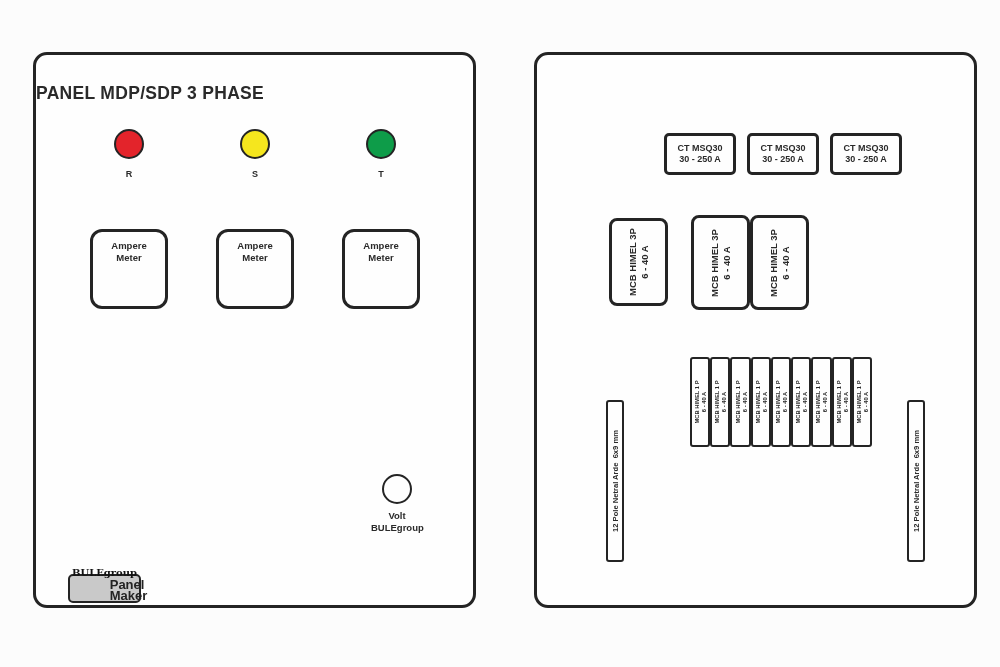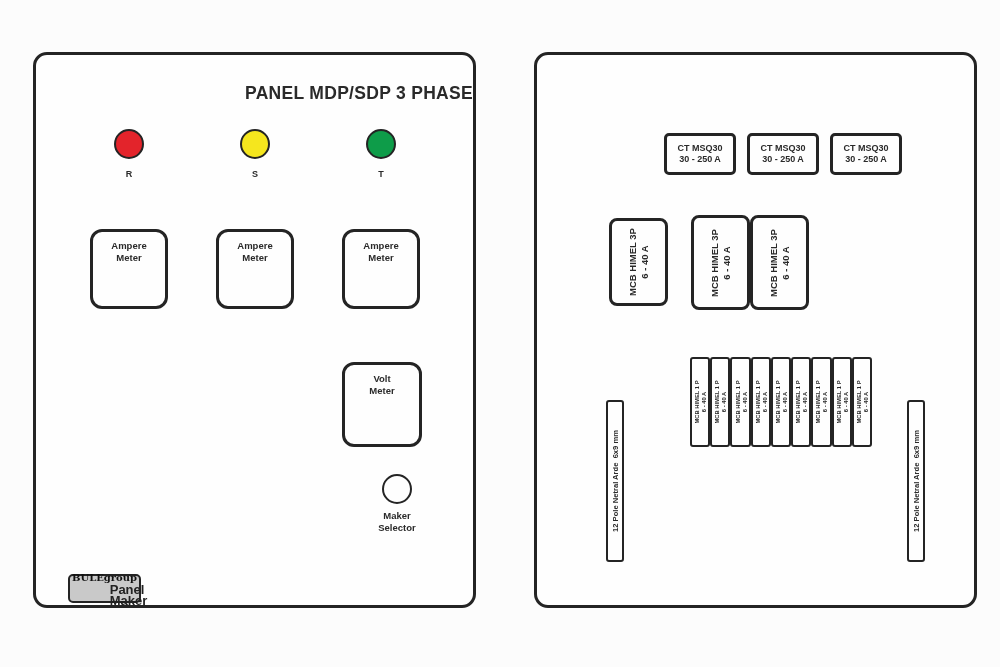--- a/index.html
+++ b/index.html
@@ -13,21 +13,21 @@
     position:absolute;top:52px;width:443px;height:556px;
     background:#fefefe;border:3px solid #242424;border-radius:14px;
     box-sizing:border-box;
   }
   .panel.left{left:33px;}
   .panel.right{left:534px;}
 
   
   .panel-title{
     position:absolute;top:28px;left:0;width:100%;margin:0;
-    text-align:right;font-size:17.5px;font-weight:bold;color:#2a2a2a;
+    text-align:left;font-size:17.5px;font-weight:bold;color:#2a2a2a;
     letter-spacing:.3px;
   }
   .indicator{
     position:absolute;top:74px;width:60px;
     display:flex;flex-direction:column;align-items:center;
   }
   .indicator .lamp{
     width:26px;height:26px;border:2px solid #242424;border-radius:50%;
     box-sizing:content-box;
   }
@@ -51,21 +51,21 @@
     width:26px;height:26px;border:2.5px solid #242424;border-radius:50%;
     background:#fefefe;box-sizing:content-box;
   }
   .volt-selector .selector-label{
     margin-top:6px;width:52px;text-align:center;
     font-size:9.5px;font-weight:bold;line-height:11.5px;color:#2a2a2a;
   }
   .maker-badge{
     position:absolute;left:32px;top:519px;width:73px;height:29px;
     border:2px solid #242424;border-radius:5px;box-sizing:border-box;
-    display:flex;flex-direction:column;align-items:center;justify-content:center;
+    display:flex;flex-direction:column;align-items:center;justify-content:flex-end;
   }
   .maker-badge .badge-line1{
     font-family:"DejaVu Serif",serif;font-size:10px;font-weight:bold;
     line-height:12px;color:#111;
   }
   .maker-badge .badge-line2{
     font-size:13px;font-weight:bold;line-height:11px;color:#222;margin-left:48px;
   }
 
   
@@ -138,27 +138,24 @@
     <div class="meter-box" style="left:54px;top:174px;width:78px;height:80px">
       <span class="meter-label">Ampere Meter</span>
     </div>
     <div class="meter-box" style="left:180px;top:174px;width:78px;height:80px">
       <span class="meter-label">Ampere Meter</span>
     </div>
     <div class="meter-box" style="left:306px;top:174px;width:78px;height:80px">
       <span class="meter-label">Ampere Meter</span>
     </div>
 
-    <div class="meter-box" style="left:306px;top:307px;width:80px;height:85px">
-      <span class="meter-label" style="width:34px">Volt Meter</span>
-    </div>
 
     <div class="volt-selector">
       <span class="knob"></span>
-      <span class="selector-label">Maker Selector</span>
+      <span class="selector-label">Volt BULEgroup</span>
     </div>
 
     <div class="maker-badge" style="background-color: rgb(201, 201, 201);">
       <span class="badge-line1">BULEgroup</span>
       <span class="badge-line2">Panel Maker</span>
     </div>
   </section>
 
   <section class="panel right">
 

